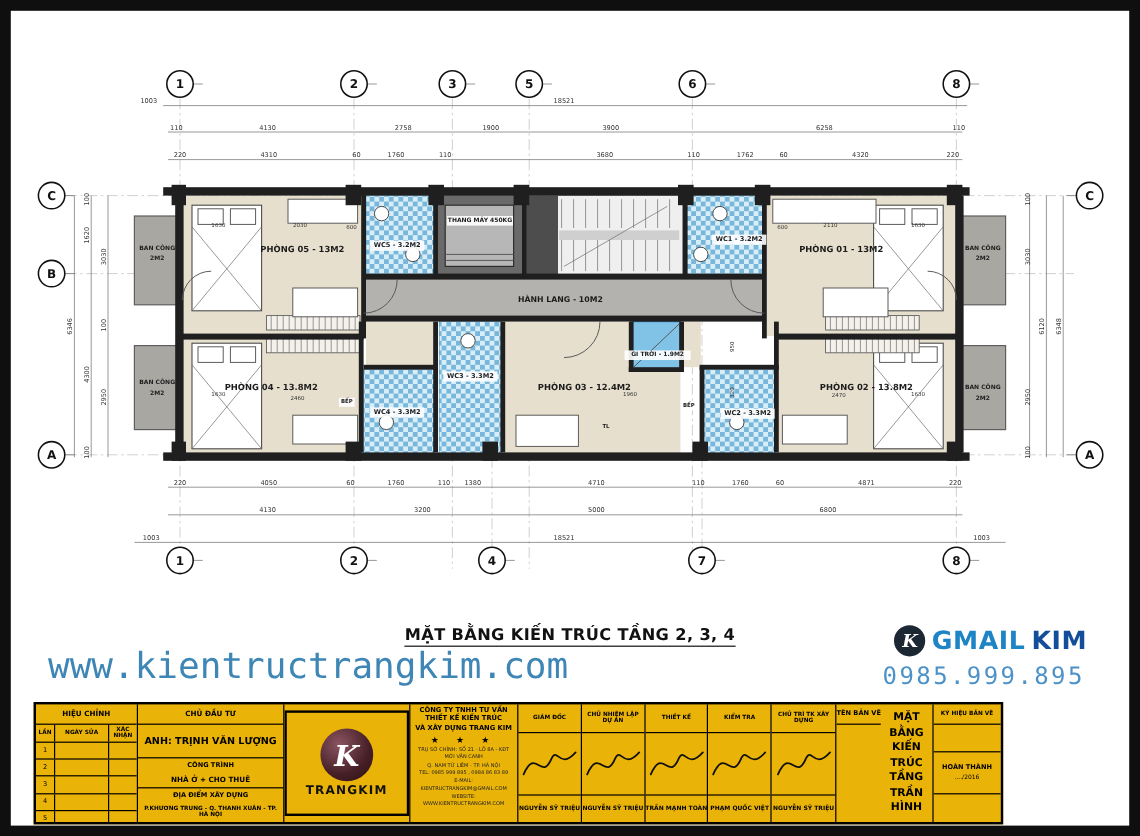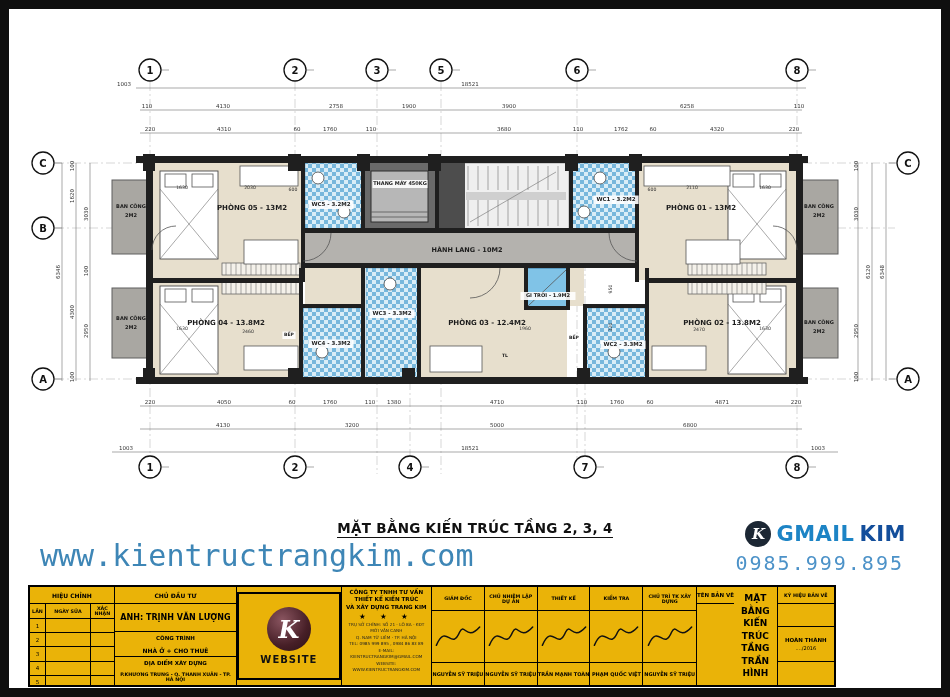--- a/index.html
+++ b/index.html
@@ -557,21 +557,21 @@
       <div class="own-name cen">ANH: TRỊNH VĂN LƯỢNG</div>
       <div class="own-l cen">CÔNG TRÌNH</div>
       <div class="own-v cen">NHÀ Ở + CHO THUÊ</div>
       <div class="own-l cen">ĐỊA ĐIỂM XÂY DỰNG</div>
       <div class="own-site cen">P.KHƯƠNG TRUNG - Q. THANH XUÂN - TP. HÀ NỘI</div>
     </div>
 
     <div class="tb-cell tb-logo">
       <div class="logo-frame">
         <div class="logo-ball">K</div>
-        <div class="logo-word">WEBSITE</div>
+        <div class="logo-word">TRANGKIM</div>
       </div>
     </div>
 
     <div class="tb-cell tb-comp">
       <div class="comp-l1">CÔNG TY TNHH TƯ VẤN THIẾT KẾ KIẾN TRÚC</div>
       <div class="comp-l1">VÀ XÂY DỰNG TRANG KIM</div>
       <div class="comp-stars">★ ★ ★</div>
       <div id="comp-details">
           <div class="comp-d">TRỤ SỞ CHÍNH: SỐ 21 - LÔ 8A - KĐT MỚI VÂN CANH</div>
           <div class="comp-d">Q. NAM TỪ LIÊM - TP. HÀ NỘI</div>

